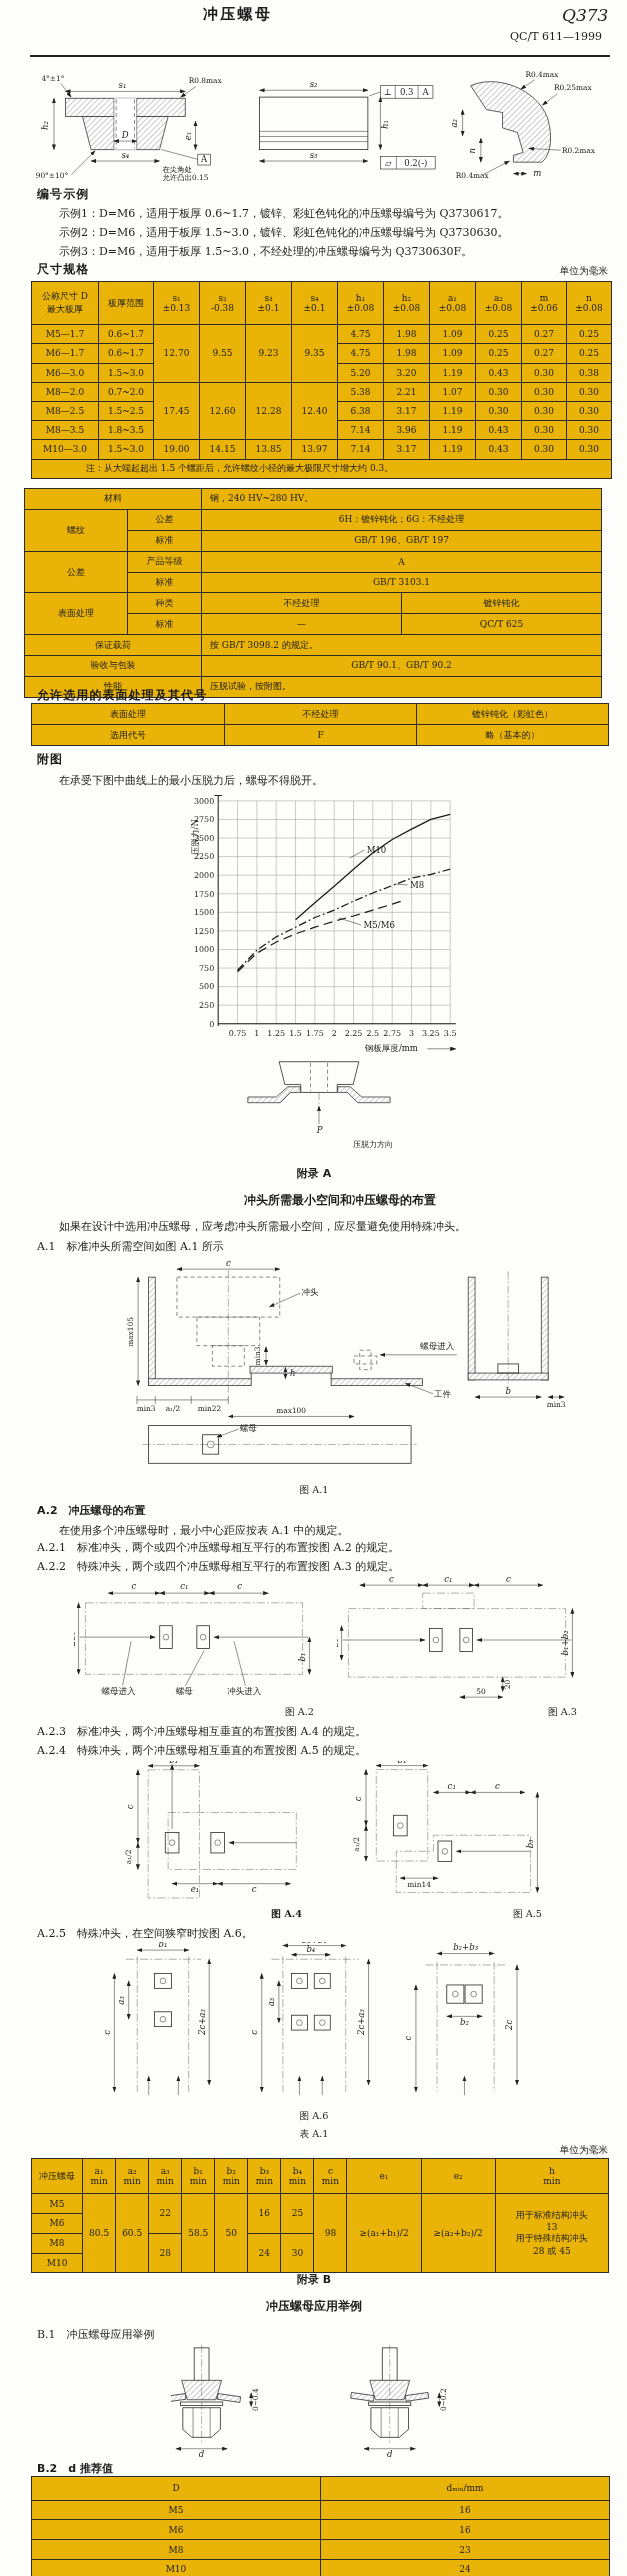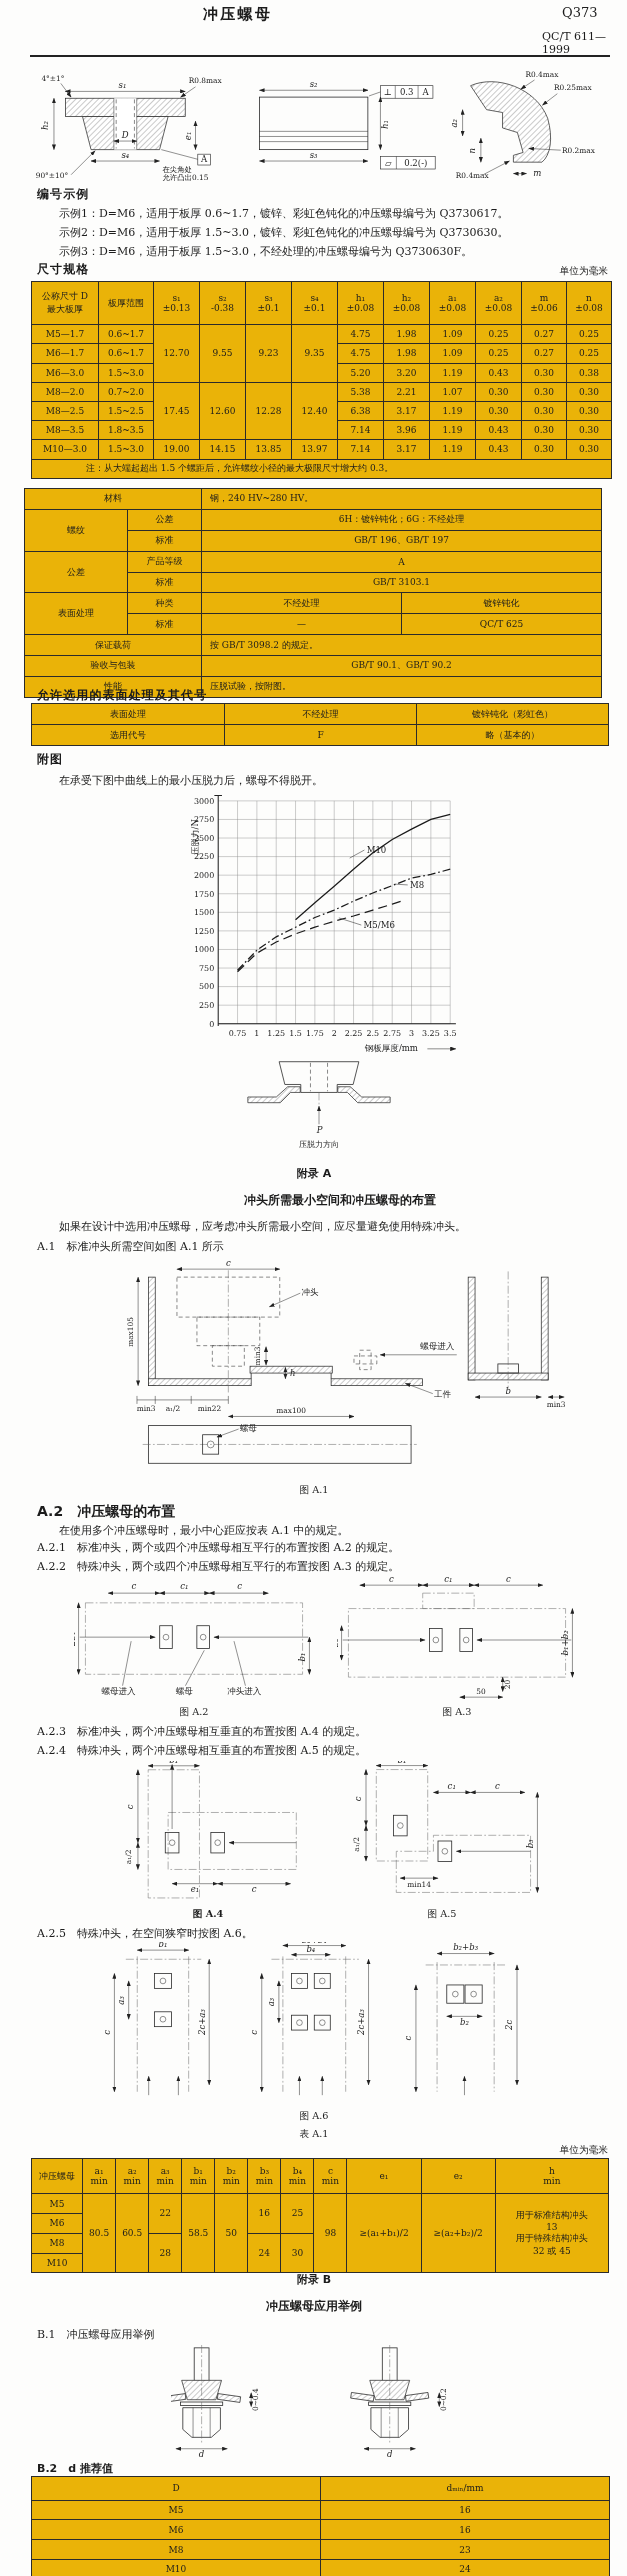--- a/index.html
+++ b/index.html
@@ -1,27 +1,27 @@
 <!DOCTYPE html>
 <html style="font-size:9px"><head>
 <meta charset="utf-8">
 <style>
   html,body{margin:0;padding:0;background:#ffffff;}
   .page{position:relative;width:628px;height:2576px;background:#fdfdfc;color:#1c1c1c;
         font-family:"DejaVu Serif","Liberation Serif",serif;overflow:hidden;}
   .abs{position:absolute;}
   .hd{font-family:"DejaVu Sans","Liberation Sans",sans-serif;font-weight:bold;}
   .title{font-size:15px;letter-spacing:2.3px;}
-  .code{font-size:13px;}
-  .std{font-size:11px;margin-left:32px;}
+  .code{font-size:17px;font-style:italic;}
+  .std{font-size:11px;}
   .rule{height:1.7px;background:#222;}
   .sec{font-size:12px;letter-spacing:1.1px;}
   .body-t{font-size:11px;}
   .unit{font-size:9.7px;}
-  .cap{font-size:9.7px;text-align:center;}
+  .cap{font-size:9.7px;text-align:right;}
   .center{text-align:center;width:628px;left:0;}
   .ex-line{line-height:19px;white-space:nowrap;}
   table.tb{border-collapse:collapse;table-layout:fixed;background:#eab308;}
   table.tb th,table.tb td{border:0.6px solid #2b2b2b;text-align:center;vertical-align:middle;
       font-size:9px;padding:1.1px 1.7px;white-space:pre-line;font-weight:normal;}
   table.tb{border:1.1px solid #1c1c1c;}
   table.tb .left{text-align:left;padding-left:8px;}
   table.tb .note{padding-left:54px;height:20.5px;}
   #dims-table th{height:40px;}
   #dims-table td{height:16px;}
@@ -508,21 +508,21 @@
       <rect x="52" y="182" width="36" height="16" class="ln"></rect>
       <line x1="70" y1="20" x2="70" y2="225" class="cl"></line>
       <line x1="12" y1="240" x2="128" y2="240" class="dim"></line>
       <text class="d" x="70" y="234" text-anchor="middle">b</text>
       <line x1="140" y1="240" x2="168" y2="240" class="dim"></line>
       <text class="sm" x="154" y="258" text-anchor="middle">min3</text>
     </g>
   </svg>
   <div class="abs cap center" style="top:1484px;">图 A.1</div>
 
-  <div class="abs hd" style="top:1503px;left:37px;font-size:14px;">A.2　冲压螺母的布置</div>
+  <div class="abs hd" style="top:1503px;left:37px;font-size:11px;">A.2　冲压螺母的布置</div>
   <div class="abs body-t" style="top:1523px;left:59px;">在使用多个冲压螺母时，最小中心距应按表 A.1 中的规定。</div>
   <div class="abs body-t" style="top:1540px;left:37px;text-align:center;">A.2.1　标准冲头，两个或四个冲压螺母相互平行的布置按图 A.2 的规定。</div>
   <div class="abs body-t" style="top:1559px;left:37px;">A.2.2　特殊冲头，两个或四个冲压螺母相互平行的布置按图 A.3 的规定。</div>
 
   <svg class="abs" style="top:1577px;left:74px;" width="240" height="126" viewBox="0 0 420 220">
     <rect x="20" y="45" width="380" height="125" class="cl"></rect>
     <rect x="150" y="85" width="22" height="40" class="ln"></rect>
     <circle cx="161" cy="105" r="5" class="thin"></circle>
     <rect x="215" y="85" width="22" height="40" class="ln"></rect>
     <circle cx="226" cy="105" r="5" class="thin"></circle>
@@ -742,21 +742,21 @@
           <td rowspan="4">58.5</td>
           <td rowspan="4">50</td>
           <td rowspan="2">16</td>
           <td rowspan="2">25</td>
           <td rowspan="4">98</td>
           <td rowspan="4">≥(a₁+b₁)/2</td>
           <td rowspan="4">≥(a₂+b₂)/2</td>
           <td rowspan="4">用于标准结构冲头
 13
 用于特殊结构冲头
-32 或 45</td>
+28 或 45</td>
         </tr>
         <tr>
           <td>M6</td>
         </tr>
         <tr>
           <td>M8</td>
           <td rowspan="2">28</td>
           <td rowspan="2">24</td>
           <td rowspan="2">30</td>
         </tr>

